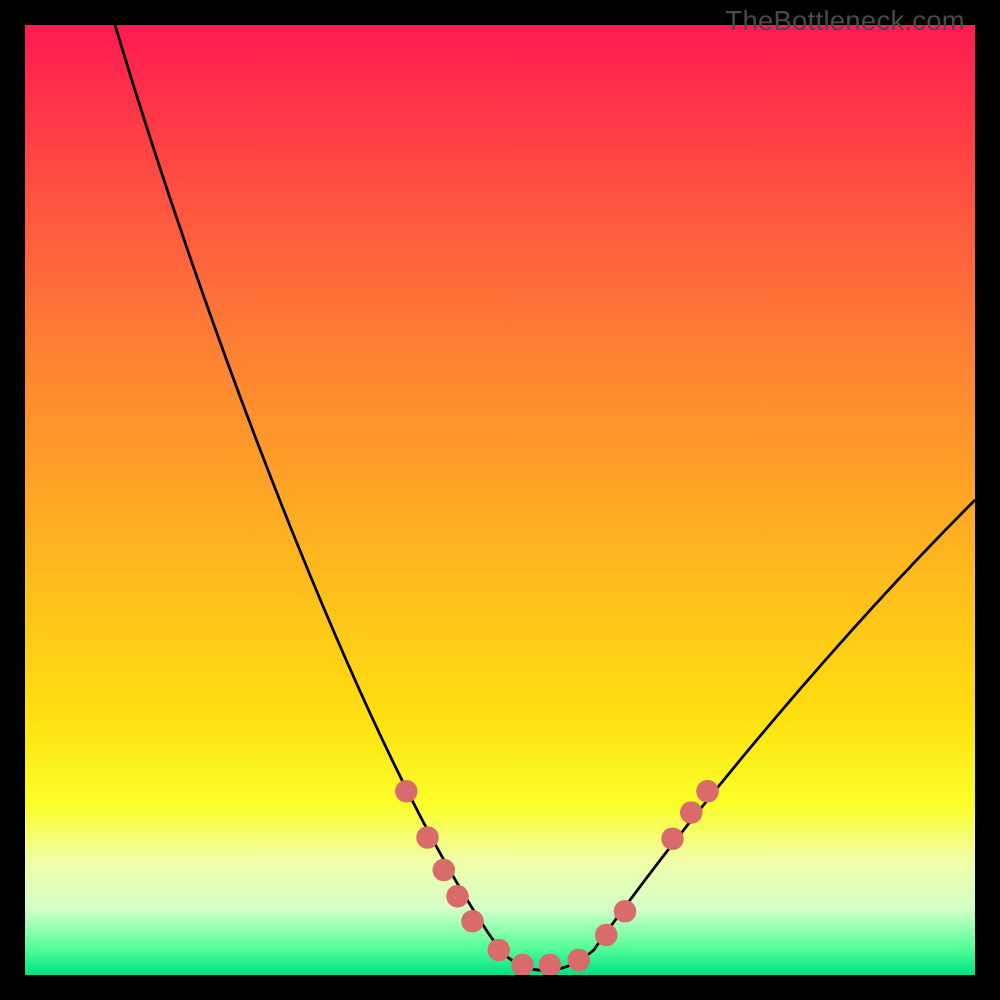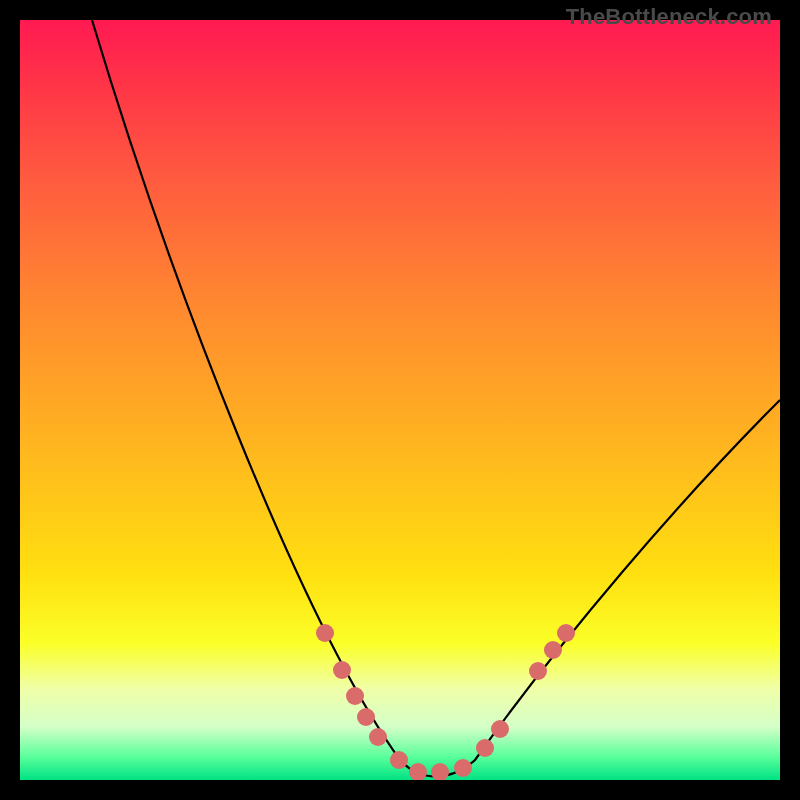--- a/index.html
+++ b/index.html
@@ -35,21 +35,21 @@
       #58ff9a 97%,
       #00e284 100%
     );
   }
   .watermark {
     position: absolute;
     top: 4px;
     right: 28px;
     color: #4a4a4a;
     font-size: 22px;
-    font-weight: 700;
+    font-weight: 400;
     letter-spacing: 0.2px;
     z-index: 10;
   }
   svg.curve {
     position: absolute;
     left: 0; top: 0;
   }
 </style>
 </head>
 <body>

